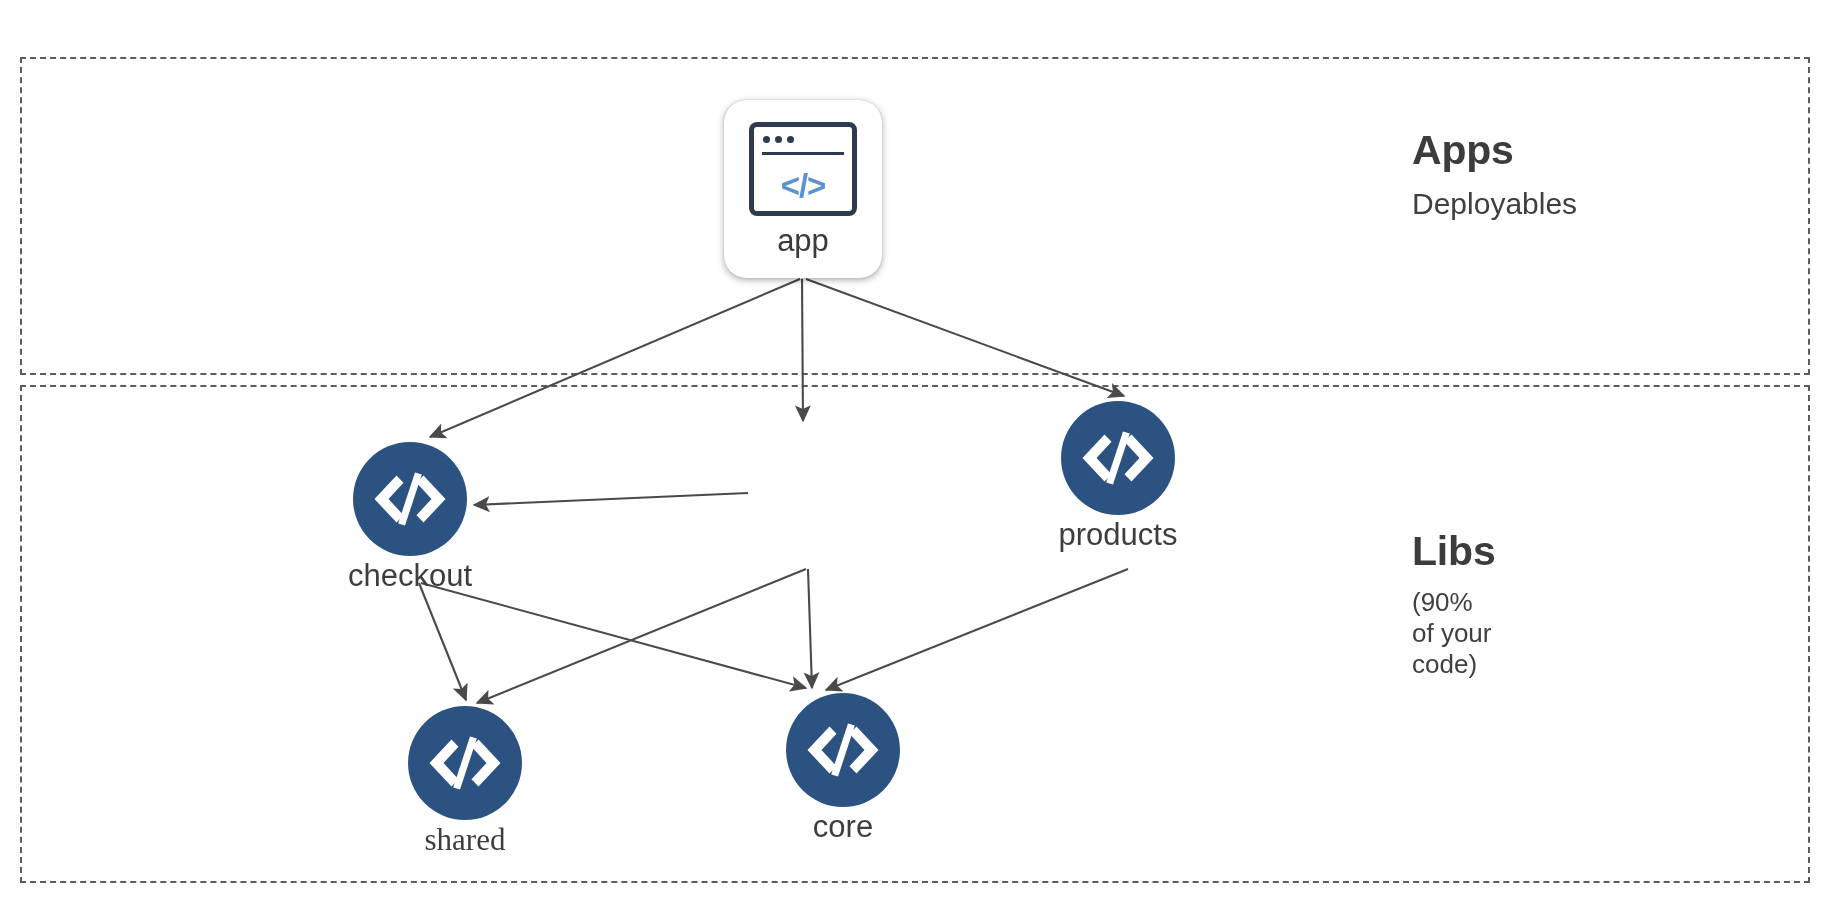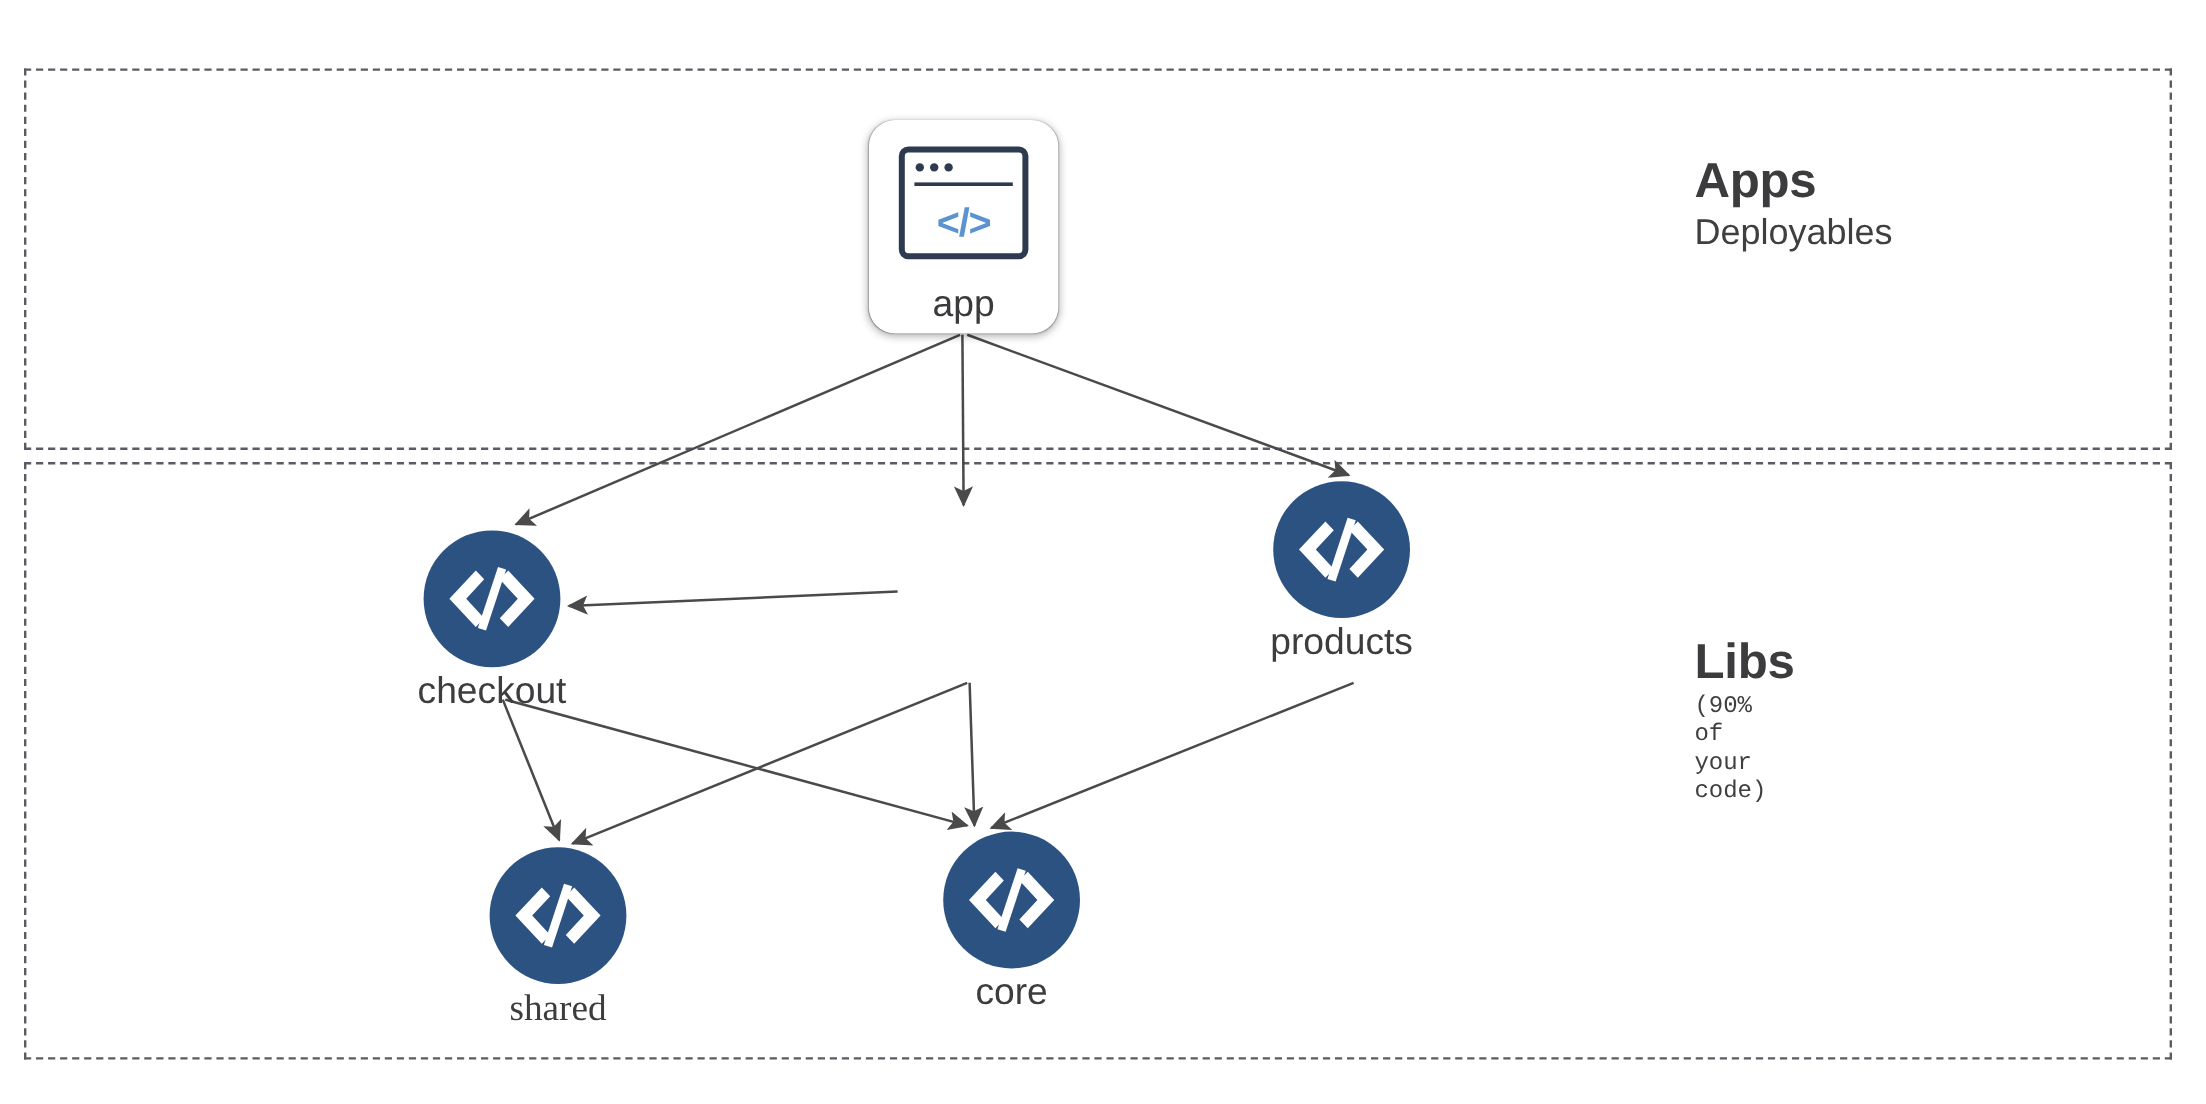--- a/index.html
+++ b/index.html
@@ -55,25 +55,24 @@
     font-size: 41px;
     font-weight: bold;
     letter-spacing: -0.2px;
     color: #3c3c3e;
   }
   .band-caption .caption-sub {
     display: block;
     font-size: 30px;
     font-weight: normal;
     color: #3f3f41;
-    margin-top: 2px;
+    margin-top: 12px;
   }
   .band-caption.small-sub .caption-sub {
-    font-size: 20px;
-    font-family: Liberation Mono, monospace;
+    font-size: 26px;
   }
   #caption-apps {
     left: 1412px;
     top: 126px;
   }
   #caption-libs {
     left: 1412px;
     top: 527px;
   }
 
@@ -145,21 +144,21 @@
     display: flex;
     align-items: center;
     justify-content: center;
     color: #5b93d0;
     font-family: "Liberation Sans", sans-serif;
     font-size: 33px;
     font-weight: bold;
     letter-spacing: -1px;
   }
   #node-app .node-label-inner {
-    margin-top: 19px;
+    margin-top: 7px;
     font-size: 31px;
     color: #3a3a3c;
     font-weight: normal;
   }
 
   
   .lib-node {
     position: absolute;
     width: 114px;
     height: 114px;

